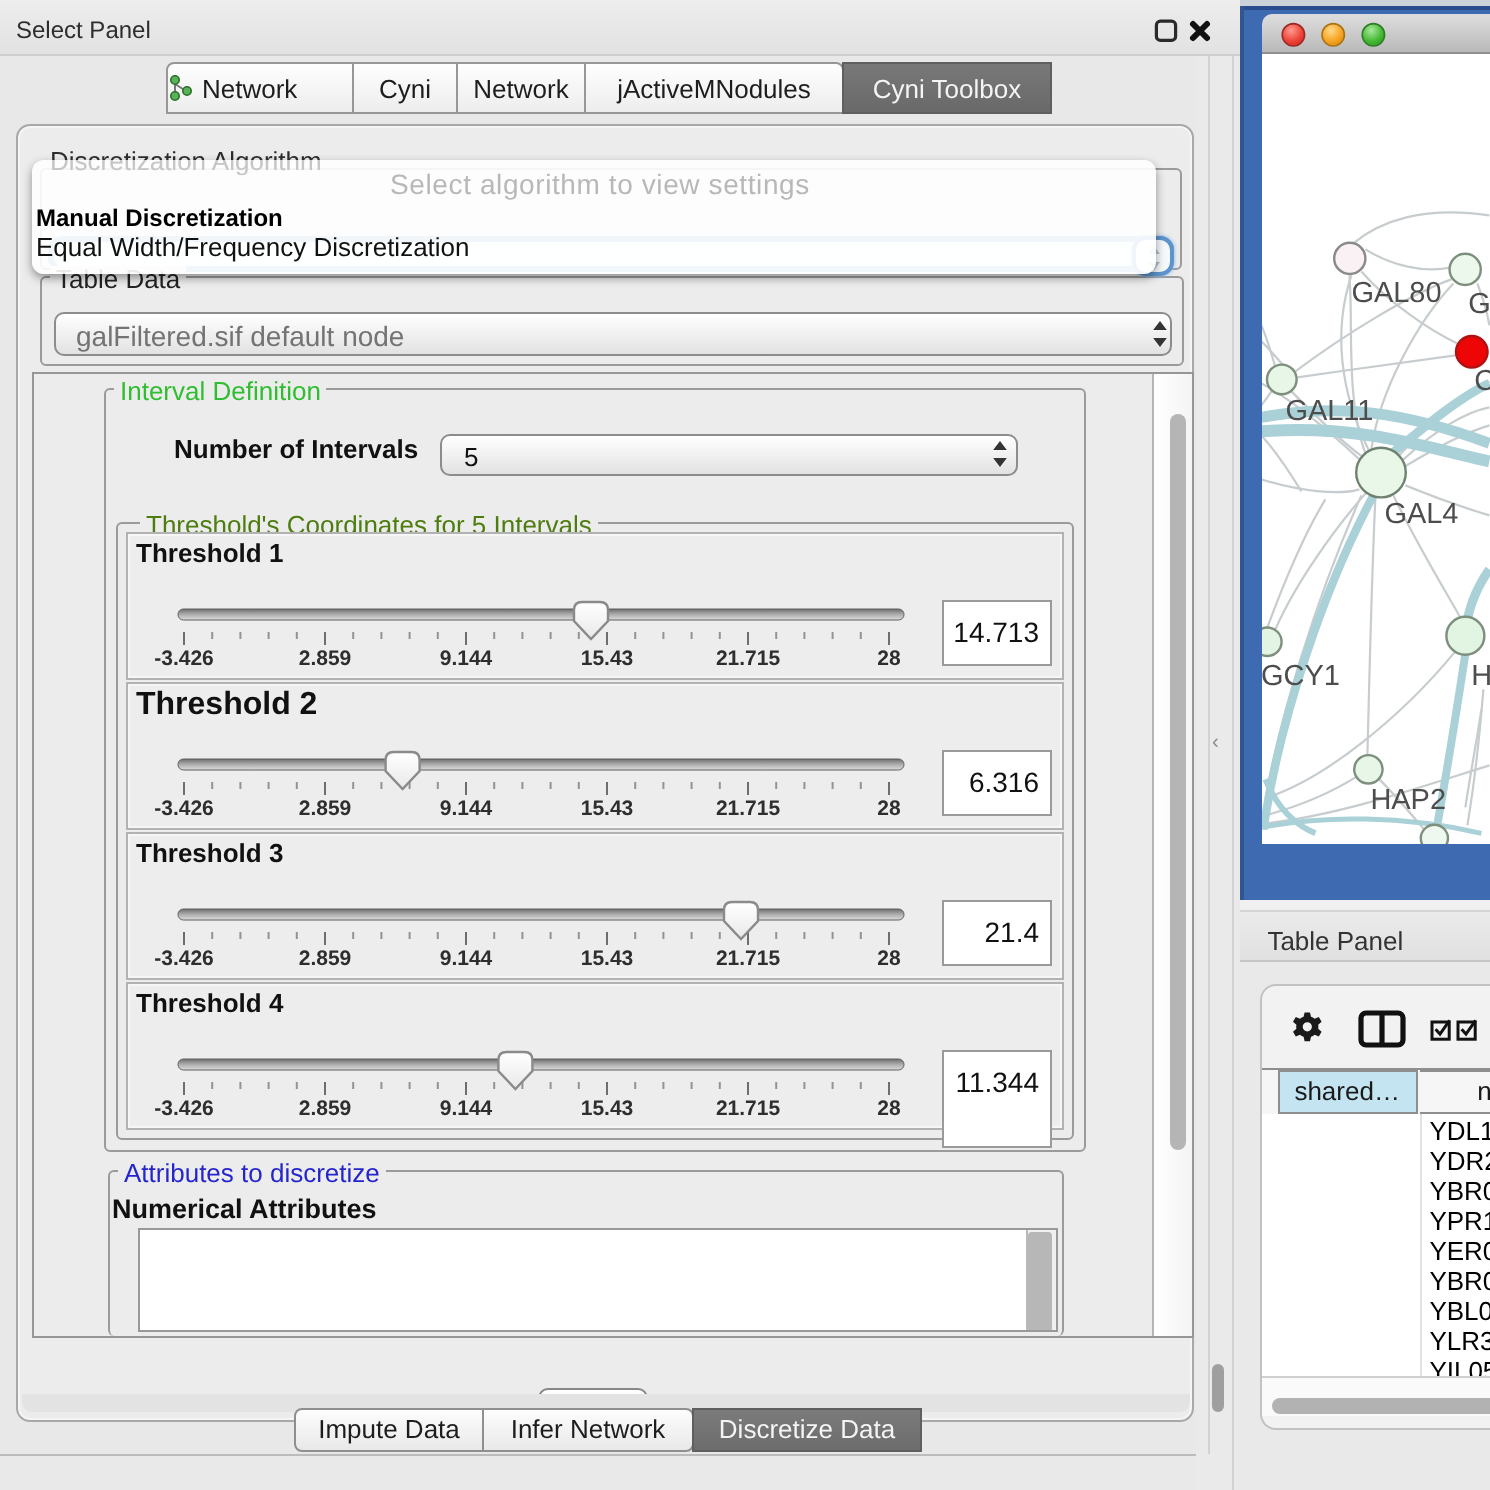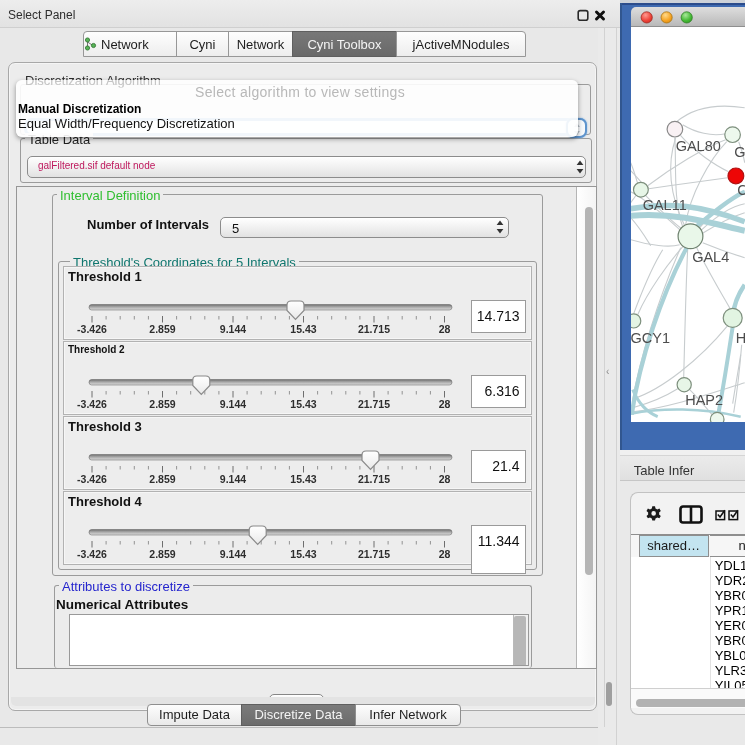--- a/index.html
+++ b/index.html
@@ -26,40 +26,40 @@
  <div style="width:94px;border:1px solid #979797;border-radius:4px 0 0 0;background:linear-gradient(#fefefe,#ededed);display:flex;align-items:center;justify-content:flex-start;font-size:13px;color:#1d1d1d">
    <svg width="13" height="14" viewBox="0 0 13 14" style="margin-right:4px">
           <path d="M3.5 3.5 L3.5 10.5 M3.5 5 L9 8.5" stroke="#777" stroke-width="1"></path>
           <circle cx="3.5" cy="3" r="2.1" fill="#57b357" stroke="#2c6e2c" stroke-width=".8"></circle>
           <circle cx="3.5" cy="11" r="2.1" fill="#57b357" stroke="#2c6e2c" stroke-width=".8"></circle>
           <circle cx="9.5" cy="8.5" r="2.1" fill="#57b357" stroke="#2c6e2c" stroke-width=".8"></circle>
         </svg>
    Network</div>
  <div style="width:53px;margin-left:-1px;border:1px solid #979797;background:linear-gradient(#fefefe,#ededed);display:flex;align-items:center;justify-content:center;font-size:13px;color:#1d1d1d">Cyni</div>
  <div style="width:65px;margin-left:-1px;border:1px solid #979797;background:linear-gradient(#fefefe,#ededed);display:flex;align-items:center;justify-content:center;font-size:13px;color:#1d1d1d">Network</div>
+ <div style="width:130px;margin-left:-1px;border:1px solid #979797;border-radius:0 4px 0 0;background:linear-gradient(#fefefe,#ededed);display:flex;align-items:center;justify-content:center;font-size:13px;color:#1d1d1d">jActiveMNodules</div>
  <div style="width:105px;margin-left:-1px;border:1px solid #5f5f5f;background:linear-gradient(#787878,#696969);display:flex;align-items:center;justify-content:center;font-size:13px;color:#f4f4f4">Cyni Toolbox</div>
- <div style="width:130px;margin-left:-1px;border:1px solid #979797;border-radius:0 4px 0 0;background:linear-gradient(#fefefe,#ededed);display:flex;align-items:center;justify-content:center;font-size:13px;color:#1d1d1d">jActiveMNodules</div>
 </div>
 
 <div class="abs" style="left:8px;top:62px;width:589px;height:649px;background:#ececec;border:1.5px solid #a8a8a8;border-radius:7px;box-shadow:inset 0 0 0 1px #f5f5f5"></div>
 
 <div class="abs" style="left:20px;top:84px;width:571px;height:51px;border:1px solid #9b9b9b;border-radius:3px"></div>
 <div class="abs" style="left:25px;top:72.5px;font-size:13px;color:#2d2d2d">Discretization Algorithm</div>
 <div class="abs" style="left:25px;top:72.5px;font-size:13px;color:#c6c6c6;z-index:51;clip-path:inset(7.5px 0 0 0)">Discretization Algorithm</div>
 
 <div class="abs" style="left:24px;top:117.5px;width:562.5px;height:18.5px;border:3px solid #76a7d7;border-radius:7px;background:#f4f8fb"></div>
 <div class="abs" style="left:566px;top:118px;width:20.5px;height:20px;border:2.5px solid #5e94cd;border-radius:7px;background:#f6f9fc;box-shadow:0 0 2px #84b2e0;z-index:5"></div>
 <svg class="abs" style="left:571px;top:121.5px;z-index:6" width="12" height="14" viewBox="0 0 12 14">
       <path d="M6 1 L9 5 L3 5 Z M6 13 L9 9 L3 9 Z" fill="#b6bfc7"></path>
     </svg>
 
 <div class="abs grp" style="left:20px;top:138px;width:571.5px;height:45px"></div>
 <div class="grplab" style="left:25px;top:133px;color:#222">Table Data</div>
 <div class="abs combo" style="left:27px;top:155.5px;width:559px;height:22px"></div>
-<div class="abs" style="left:38px;top:160px;font-size:10px;color:#be185d">galFiltered.sif default node</div>
+<div class="abs" style="left:38px;top:160px;font-size:14px;color:#737373">galFiltered.sif default node</div>
 <svg class="abs" style="left:574px;top:159.5px" width="12" height="14" viewBox="0 0 12 14">
       <path d="M6 0.5 L9.4 5 L2.6 5 Z" fill="#333"></path>
       <path d="M6 13.5 L9.4 9 L2.6 9 Z" fill="#333"></path>
     </svg>
 
 <div class="abs" style="left:16px;top:185.5px;width:580.5px;height:483px;border:1px solid #969696;background:#ececec"></div>
 
 <div class="abs" style="left:576px;top:186.5px;width:20px;height:481px;background:linear-gradient(90deg,#ffffff,#f4f4f4);border-left:1px solid #b5b5b5"></div>
 <div class="abs" style="left:584.5px;top:207px;width:8px;height:368px;background:#b5b5b5;border-radius:4px"></div>
 
@@ -68,21 +68,21 @@
 
 <div class="abs" style="left:87px;top:217px;font-size:13px;font-weight:bold;color:#111">Number of Intervals</div>
 <div class="abs combo" style="left:220px;top:216.5px;width:289px;height:21px"></div>
 <div class="abs" style="left:232px;top:220.5px;font-size:13px;color:#111">5</div>
 <svg class="abs" style="left:494px;top:219.5px" width="12" height="14" viewBox="0 0 12 14">
       <path d="M6 0.5 L9.4 5 L2.6 5 Z" fill="#333"></path>
       <path d="M6 13.5 L9.4 9 L2.6 9 Z" fill="#333"></path>
     </svg>
 
 <div class="abs grp" style="left:58px;top:260.5px;width:479px;height:309px"></div>
-<div class="grplab" style="left:70px;top:255.5px;color:#0f766e">Threshold's Coordinates for 5 Intervals</div>
+<div class="grplab" style="left:70px;top:255.5px;color:#4d7c0f">Threshold's Coordinates for 5 Intervals</div>
 
 <div class="abs" style="left:63px;top:266px;width:469px;height:74px;border:1px solid #b2b2b2;background:#ededed;box-shadow:inset 0 0 0 1px #f6f6f6"></div>
 <div class="abs" style="left:68px;top:269px;font-size:13px;font-weight:bold;color:#111">Threshold 1</div>
 <svg class="abs" style="left:63px;top:266px" width="469" height="74" viewBox="0 0 469 74">
 <defs>
         <linearGradient id="trg266" x1="0" y1="0" x2="0" y2="1">
           <stop offset="0" stop-color="#6d6d6d"></stop>
           <stop offset="0.45" stop-color="#a8a8a8"></stop>
           <stop offset="1" stop-color="#dddddd"></stop>
         </linearGradient>
@@ -122,21 +122,21 @@
 <text x="29.0" y="66.5" font-size="10.5" font-weight="bold" fill="#2e2e2e" text-anchor="middle">-3.426</text>
       <text x="99.5" y="66.5" font-size="10.5" font-weight="bold" fill="#2e2e2e" text-anchor="middle">2.859</text>
       <text x="170.0" y="66.5" font-size="10.5" font-weight="bold" fill="#2e2e2e" text-anchor="middle">9.144</text>
       <text x="240.5" y="66.5" font-size="10.5" font-weight="bold" fill="#2e2e2e" text-anchor="middle">15.43</text>
       <text x="311.0" y="66.5" font-size="10.5" font-weight="bold" fill="#2e2e2e" text-anchor="middle">21.715</text>
       <text x="381.5" y="66.5" font-size="10.5" font-weight="bold" fill="#2e2e2e" text-anchor="middle">28</text>
 <path d="M 224.0,39 Q 224.0,35 228.0,35 L 237.0,35 Q 241.0,35 241.0,39 L 241.0,44.5 L 232.5,53.5 L 224.0,44.5 Z" fill="url(#thg)" stroke="#8a8a8a" stroke-width="1.2"></path>
 </svg>
 <div class="abs" style="left:470.5px;top:300px;width:55px;height:33px;background:#fff;border:1px solid #9a9a9a;font-size:14px;color:#111;text-align:right;line-height:31px;padding-right:5px">14.713</div>
 <div class="abs" style="left:63px;top:341px;width:469px;height:74px;border:1px solid #b2b2b2;background:#ededed;box-shadow:inset 0 0 0 1px #f6f6f6"></div>
-<div class="abs" style="left:68px;top:344px;font-size:10px;font-weight:bold;color:#111">Threshold 2</div>
+<div class="abs" style="left:68px;top:344px;font-size:16px;font-weight:bold;color:#111">Threshold 2</div>
 <svg class="abs" style="left:63px;top:341px" width="469" height="74" viewBox="0 0 469 74">
 <defs>
         <linearGradient id="trg341" x1="0" y1="0" x2="0" y2="1">
           <stop offset="0" stop-color="#6d6d6d"></stop>
           <stop offset="0.45" stop-color="#a8a8a8"></stop>
           <stop offset="1" stop-color="#dddddd"></stop>
         </linearGradient>
 <linearGradient id="thg" x1="0" y1="0" x2="0" y2="1">
           <stop offset="0" stop-color="#ffffff"></stop>
           <stop offset="0.5" stop-color="#f4f4f4"></stop>
@@ -289,22 +289,22 @@
   <div style="position:absolute;right:0;top:0;width:15px;height:100%;background:#f0f0f0;border-left:1px solid #b9b9b9"></div>
   <div style="position:absolute;right:1.5px;top:1px;width:12px;height:50px;background:#b7b7b7;border-radius:2px"></div>
 </div>
 
 <div class="abs" style="left:269px;top:694px;width:55px;height:21.5px;border:1px solid #878787;border-radius:5px;background:linear-gradient(#ffffff,#e8e8e8 55%,#dcdcdc);display:flex;align-items:center;justify-content:center;font-size:13px;color:#111">Apply</div>
 
 <div class="abs" style="left:11px;top:697px;width:584px;height:9px;background:#e3e3e3;border-radius:0 0 5px 5px"></div>
 
 <div class="abs" style="left:147px;top:704px;height:21.5px;display:flex">
  <div style="width:95px;border:1px solid #8f8f8f;border-radius:4px 0 0 4px;background:linear-gradient(#fdfdfd,#e9e9e9);display:flex;align-items:center;justify-content:center;font-size:13px;color:#1d1d1d">Impute Data</div>
+ <div style="width:106px;margin-left:-1px;border:1px solid #8f8f8f;border-radius:0 4px 4px 0;background:linear-gradient(#fdfdfd,#e9e9e9);display:flex;align-items:center;justify-content:center;font-size:13px;color:#1d1d1d">Infer Network</div>
  <div style="width:115px;margin-left:-1px;border:1px solid #5f5f5f;background:linear-gradient(#7b7b7b,#6c6c6c);display:flex;align-items:center;justify-content:center;font-size:13px;color:#f4f4f4">Discretize Data</div>
- <div style="width:106px;margin-left:-1px;border:1px solid #8f8f8f;border-radius:0 4px 4px 0;background:linear-gradient(#fdfdfd,#e9e9e9);display:flex;align-items:center;justify-content:center;font-size:13px;color:#1d1d1d">Infer Network</div>
 </div>
 
 <div class="abs" style="left:0;top:727px;width:620px;height:1px;background:#bcbcbc"></div>
 
 <div class="abs" style="left:16px;top:79.5px;width:561.5px;height:57px;background:rgba(255,255,255,0.9);border-radius:6px;box-shadow:0 2px 5px rgba(0,0,0,0.4);z-index:50"></div>
 <div class="abs" style="left:20px;top:84px;width:560px;text-align:center;font-size:14px;letter-spacing:0.3px;color:#b8b8b8;z-index:51">Select algorithm to view settings</div>
 <div class="abs" style="left:18px;top:101.5px;font-size:12px;font-weight:bold;color:#000;z-index:51">Manual Discretization</div>
 <div class="abs" style="left:18px;top:115.5px;font-size:13px;color:#111;z-index:51">Equal Width/Frequency Discretization</div>
 
 <div class="abs" style="left:597.5px;top:28px;width:23px;height:717px;background:#eaeaea"></div>
@@ -408,21 +408,21 @@
 <text x="736" y="343">HA</text>
 <text x="685.5" y="405">HAP2</text>
 </g>
 
 </svg>
 </div>
 
 <div class="abs" style="left:620.4px;top:450px;width:124.6px;height:295px;background:#e9e9e9"></div>
 <div class="abs" style="left:620.4px;top:450px;width:124.6px;height:5px;background:#f0f0f0"></div>
 <div class="abs" style="left:620.4px;top:455px;width:124.6px;height:26px;background:linear-gradient(#ebebeb,#e0e0e0);border-top:1px solid #d5d5d5;border-bottom:1px solid #c6c6c6"></div>
-<div class="abs" style="left:633.7px;top:462.5px;font-size:13px;color:#333">Table Infer</div>
+<div class="abs" style="left:633.7px;top:462.5px;font-size:13px;color:#333">Table Panel</div>
 
 <div class="abs" style="left:630.4px;top:492px;width:120px;height:223px;background:#f2f2f2;border:1px solid #c2c2c2;border-radius:8px 0 0 8px;border-right:none"></div>
 
 <svg class="abs" style="left:643px;top:505px" width="100" height="19" viewBox="0 0 100 19">
  <g fill="#1a1a1a">
   <path d="M9.3 1.2 L12 1.2 L12.5 3.4 A6 6 0 0 1 14.3 4.4 L16.4 3.5 L17.8 5.9 L16.1 7.4 A6 6 0 0 1 16.1 9.4 L17.8 10.9 L16.4 13.3 L14.3 12.4 A6 6 0 0 1 12.5 13.4 L12 15.6 L9.3 15.6 L8.8 13.4 A6 6 0 0 1 7 12.4 L4.9 13.3 L3.5 10.9 L5.2 9.4 A6 6 0 0 1 5.2 7.4 L3.5 5.9 L4.9 3.5 L7 4.4 A6 6 0 0 1 8.8 3.4 Z M10.65 6.1 A2.3 2.3 0 1 0 10.65 10.7 A2.3 2.3 0 1 0 10.65 6.1"></path>
  </g>
  <rect x="37.5" y="1.5" width="21" height="16" rx="2.5" fill="none" stroke="#111" stroke-width="2.6"></rect>
  <line x1="48" y1="1.5" x2="48" y2="17.5" stroke="#111" stroke-width="2.6"></line>
  <g fill="none" stroke="#111" stroke-width="1.5">

